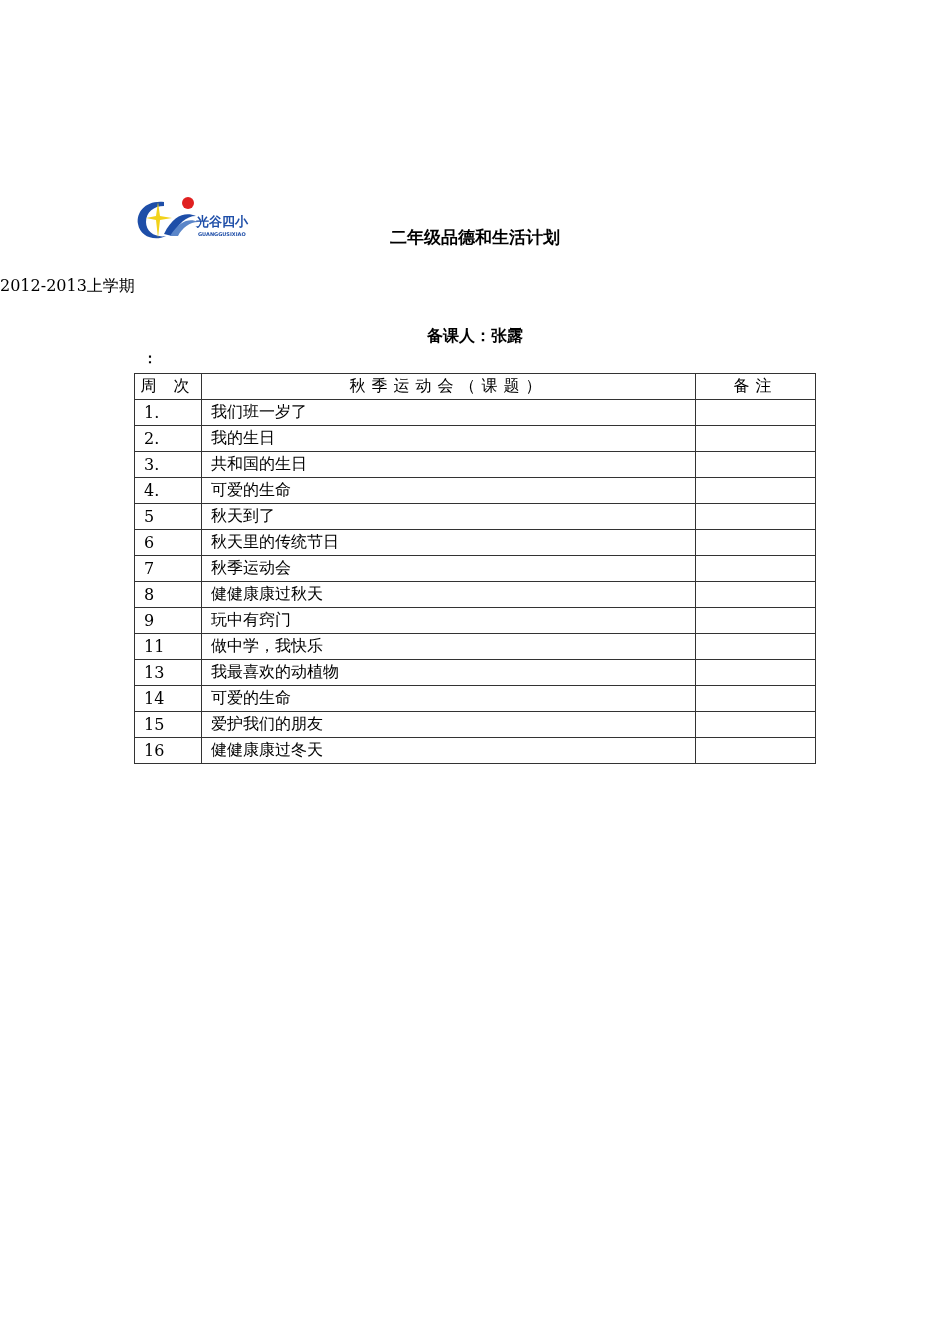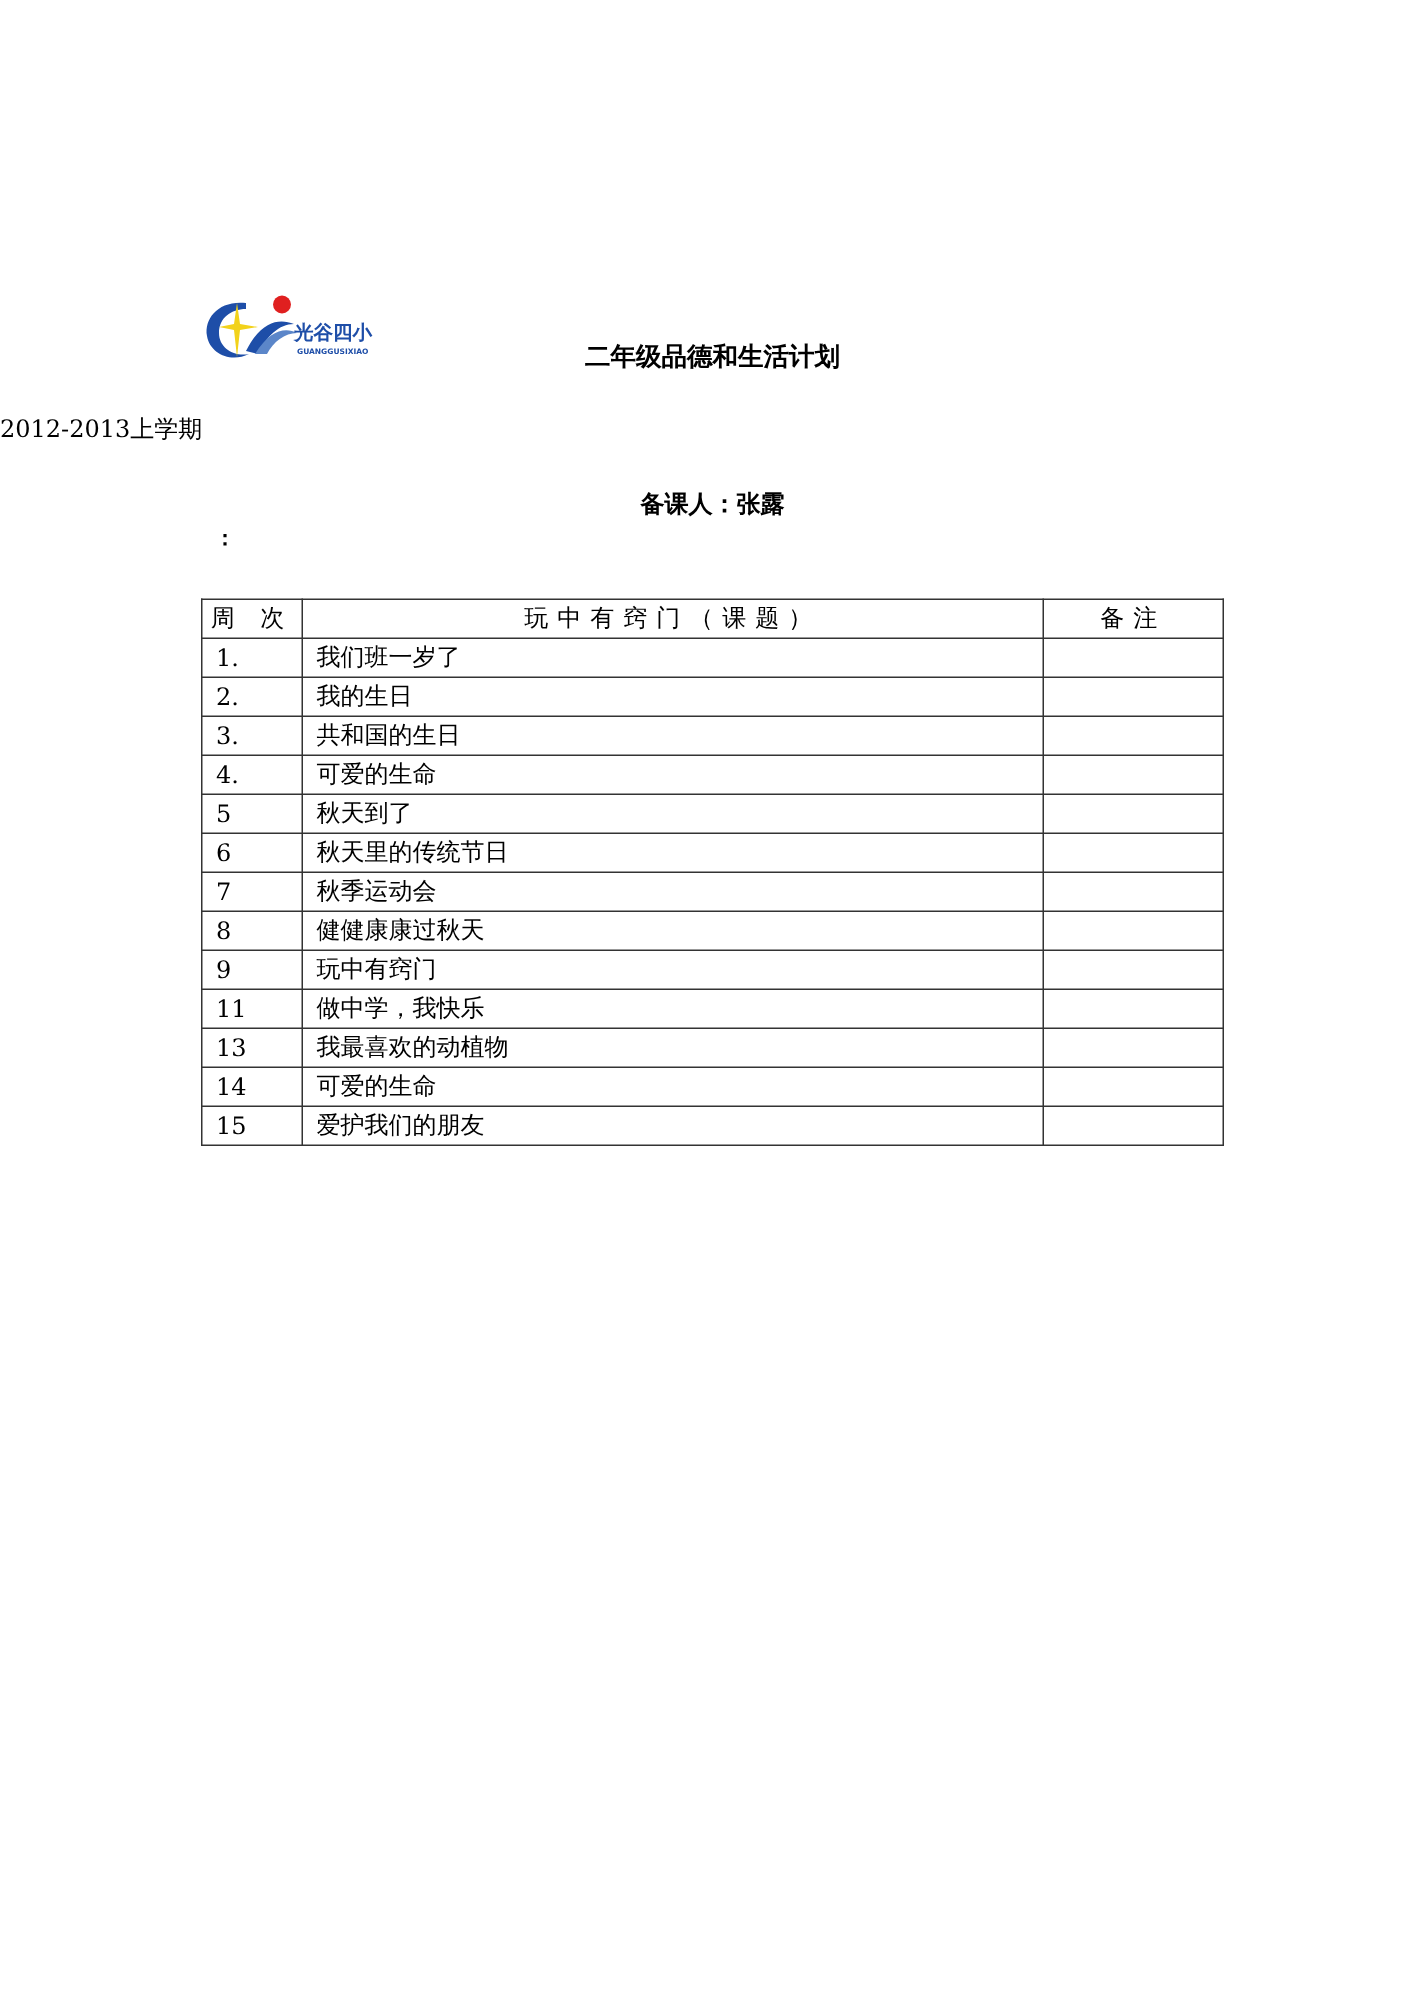--- a/index.html
+++ b/index.html
@@ -6,21 +6,21 @@
   body { width: 950px; height: 1344px; position: relative; overflow: hidden;
          font-family: "DejaVu Serif", "Liberation Serif", serif; color: #000; }
   .logo { position: absolute; left: 134px; top: 194px; width: 150px; height: 50px; }
   .title { position: absolute; left: 0; width: 950px; top: 226px; text-align: center;
            font-family: "DejaVu Sans", "Liberation Sans", sans-serif; font-weight: bold; font-size: 17px; }
   .term { position: absolute; left: 0; width: 950px; top: 276px; text-align: left; font-size: 16px; }
   .preparer { position: absolute; left: 0; width: 950px; top: 326px; text-align: center;
               font-family: "DejaVu Sans", "Liberation Sans", sans-serif; font-weight: bold; font-size: 16px; }
   .colon { position: absolute; left: 143px; top: 350px; font-size: 14px; font-weight: bold; }
   table.plan { position: absolute; left: 134px; top: 373px; width: 682px; border-collapse: collapse;
-               font-size: 16px; margin-top: 26px; }
+               font-size: 16px; }
   table.plan td, table.plan th { border: 1px solid #333; padding: 0 0 0 9px; height: 25px; font-weight: normal;
                text-align: left; vertical-align: middle; white-space: nowrap; }
   table.plan th { text-align: center; padding: 0; letter-spacing: 6px; }
   table.plan td.note, table.plan th.note { width: 110px; }
   table.plan .wk { width: 57px; }
   table.plan tr.tall td { height: 31px; vertical-align: top; padding-top: 2px; }
   .bold { font-family: "DejaVu Sans", "Liberation Sans", sans-serif; font-weight: bold; }
 </style>
 </head>
 <body>
@@ -39,21 +39,21 @@
 
 <div class="title">二年级品德和生活计划</div>
 <div class="term">2012-2013上学期</div>
 <div class="preparer">备课人：张露</div>
 <div class="colon">：</div>
 
 <table class="plan">
   <thead>
     <tr>
       <th class="wk">周 次</th>
-      <th>玩中有窍门（课题）</th>
+      <th>秋季运动会（课题）</th>
       <th class="note">备注</th>
     </tr>
   </thead>
   <tbody id="rows">
       <tr>
         <td class="wk">1.</td>
         <td>我们班一岁了</td>
         <td class="note"></td>
       </tr>
       <tr>
@@ -109,14 +109,19 @@
       <tr>
         <td class="wk">14</td>
         <td>可爱的生命</td>
         <td class="note"></td>
       </tr>
       <tr>
         <td class="wk">15</td>
         <td>爱护我们的朋友</td>
         <td class="note"></td>
       </tr>
+      <tr>
+        <td class="wk">16</td>
+        <td>健健康康过冬天</td>
+        <td class="note"></td>
+      </tr>
     </tbody>
 </table>
 
 </body></html>

